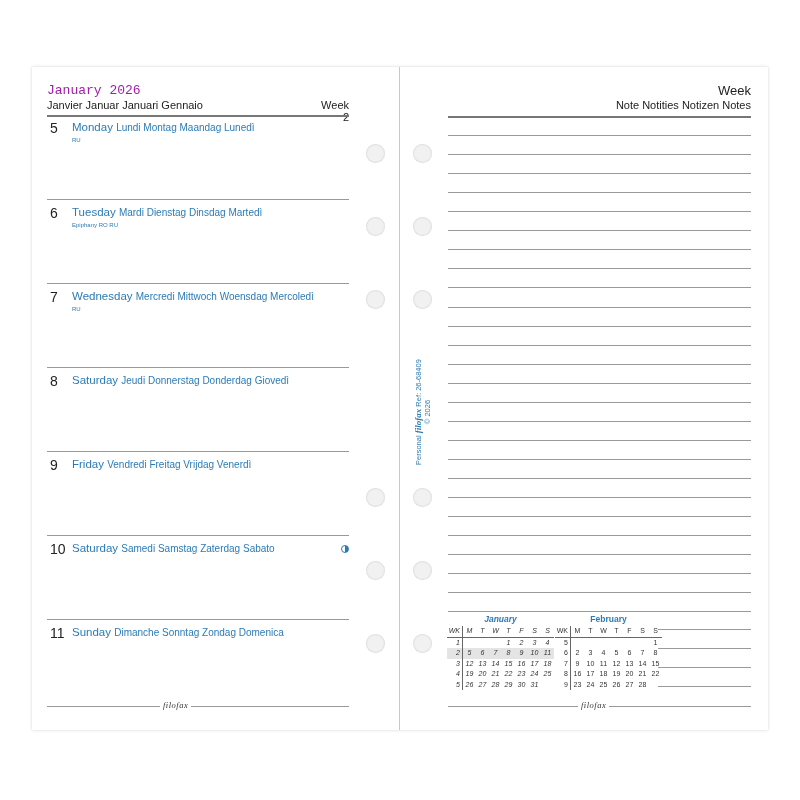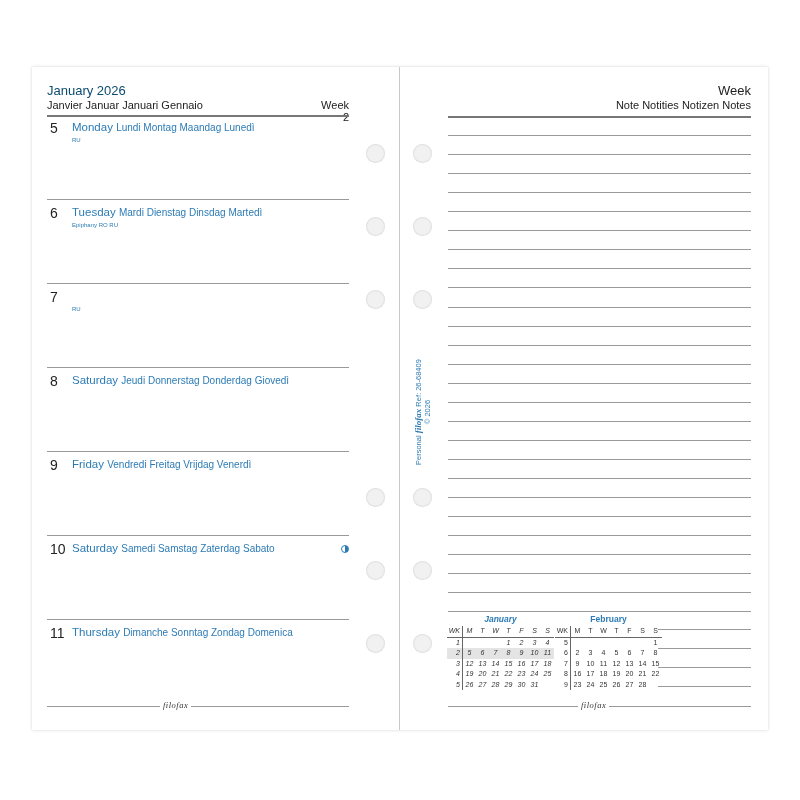--- a/index.html
+++ b/index.html
@@ -1,21 +1,21 @@
 <!DOCTYPE html>
 <html><head>
 <meta charset="utf-8">
 <style>
   html, body { margin:0; padding:0; }
   body { width:800px; height:800px; background:#ffffff; position:relative; overflow:hidden;
          font-family:"Liberation Sans", sans-serif; color:#222; }
   .sheet { position:absolute; left:32px; top:67px; width:736px; height:663px; background:#fff;
            box-shadow:0 0 3px rgba(0,0,0,0.18); }
   .divider { position:absolute; left:399px; top:67px; width:1px; height:663px; background:#c8c8c8; }
-  .month-title { font-size:13px; color:#0c4a6e; position:absolute; left:47px; top:83px; }
+  .month-title { font-size:13px; color:#a21caf; position:absolute; left:47px; top:83px;font-family:Liberation Mono, monospace; }
   .month-sub { font-size:11px; color:#222; position:absolute; left:47px; top:99px; }
   .week-label { font-size:11px; color:#222; position:absolute; left:314px; top:99px; width:35px; text-align:right; }
   .topline { position:absolute; left:47px; top:115px; width:302px; height:2px; background:#777; }
   .day { position:absolute; left:47px; width:302px; }
   .day .num { position:absolute; left:3px; top:0; font-size:14px; color:#222; }
   .day .name { position:absolute; left:25px; top:1px; font-size:11.5px; color:#2c7bb5; white-space:nowrap; }
   .day .name .other { font-size:10px; }
   .day .note { position:absolute; left:25px; top:17px; font-size:6px; color:#2c7bb5; white-space:nowrap; }
   .day .moon { position:absolute; right:0; top:4px; width:6px; height:6px; border-radius:50%;
                border:1px solid #2c7bb5; background:linear-gradient(90deg,#fff 50%,#2c7bb5 50%); }
@@ -61,20 +61,21 @@
     </div>
     <div class="hline" style="top: 199px;"></div>
     <div class="day" style="top: 205px; height: 78px;">
       <span class="num">6</span>
       <span class="name"><span>Tuesday</span> <span class="other">Mardi Dienstag Dinsdag Martedì</span></span>
       <span class="note">Epiphany RO RU</span>
     </div>
     <div class="hline" style="top: 283px;"></div>
     <div class="day" style="top: 289px; height: 78px;">
       <span class="num">7</span>
+      <span class="name"><span>Wednesday</span> <span class="other">Mercredi Mittwoch Woensdag Mercoledì</span></span>
       <span class="note">RU</span>
     </div>
     <div class="hline" style="top: 367px;"></div>
     <div class="day" style="top: 373px; height: 78px;">
       <span class="num">8</span>
       <span class="name"><span>Saturday</span> <span class="other">Jeudi Donnerstag Donderdag Giovedì</span></span>
       <span class="note"></span>
     </div>
     <div class="hline" style="top: 451px;"></div>
     <div class="day" style="top: 457px; height: 78px;">
@@ -85,21 +86,21 @@
     <div class="hline" style="top: 535px;"></div>
     <div class="day" style="top: 541px; height: 78px;">
       <span class="num">10</span>
       <span class="name"><span>Saturday</span> <span class="other">Samedi Samstag Zaterdag Sabato</span></span>
       <span class="note"></span>
       <span class="moon"></span>
     </div>
     <div class="hline" style="top: 619px;"></div>
     <div class="day" style="top: 625px; height: 78px;">
       <span class="num">11</span>
-      <span class="name"><span>Thursday</span> <span class="other">Dimanche Sonntag Zondag Domenica</span></span>
+      <span class="name"><span>Sunday</span> <span class="other">Dimanche Sonntag Zondag Domenica</span></span>
       <span class="note"></span>
     </div>
   </div>
 
 <div class="footer-left"></div>
 <div class="brand" style="left:160px; top:700px;">filofax</div>
 
 <div class="hole" style="left:366px; top:144px;"></div>
 <div class="hole" style="left:366px; top:217px;"></div>
 <div class="hole" style="left:366px; top:290px;"></div>

